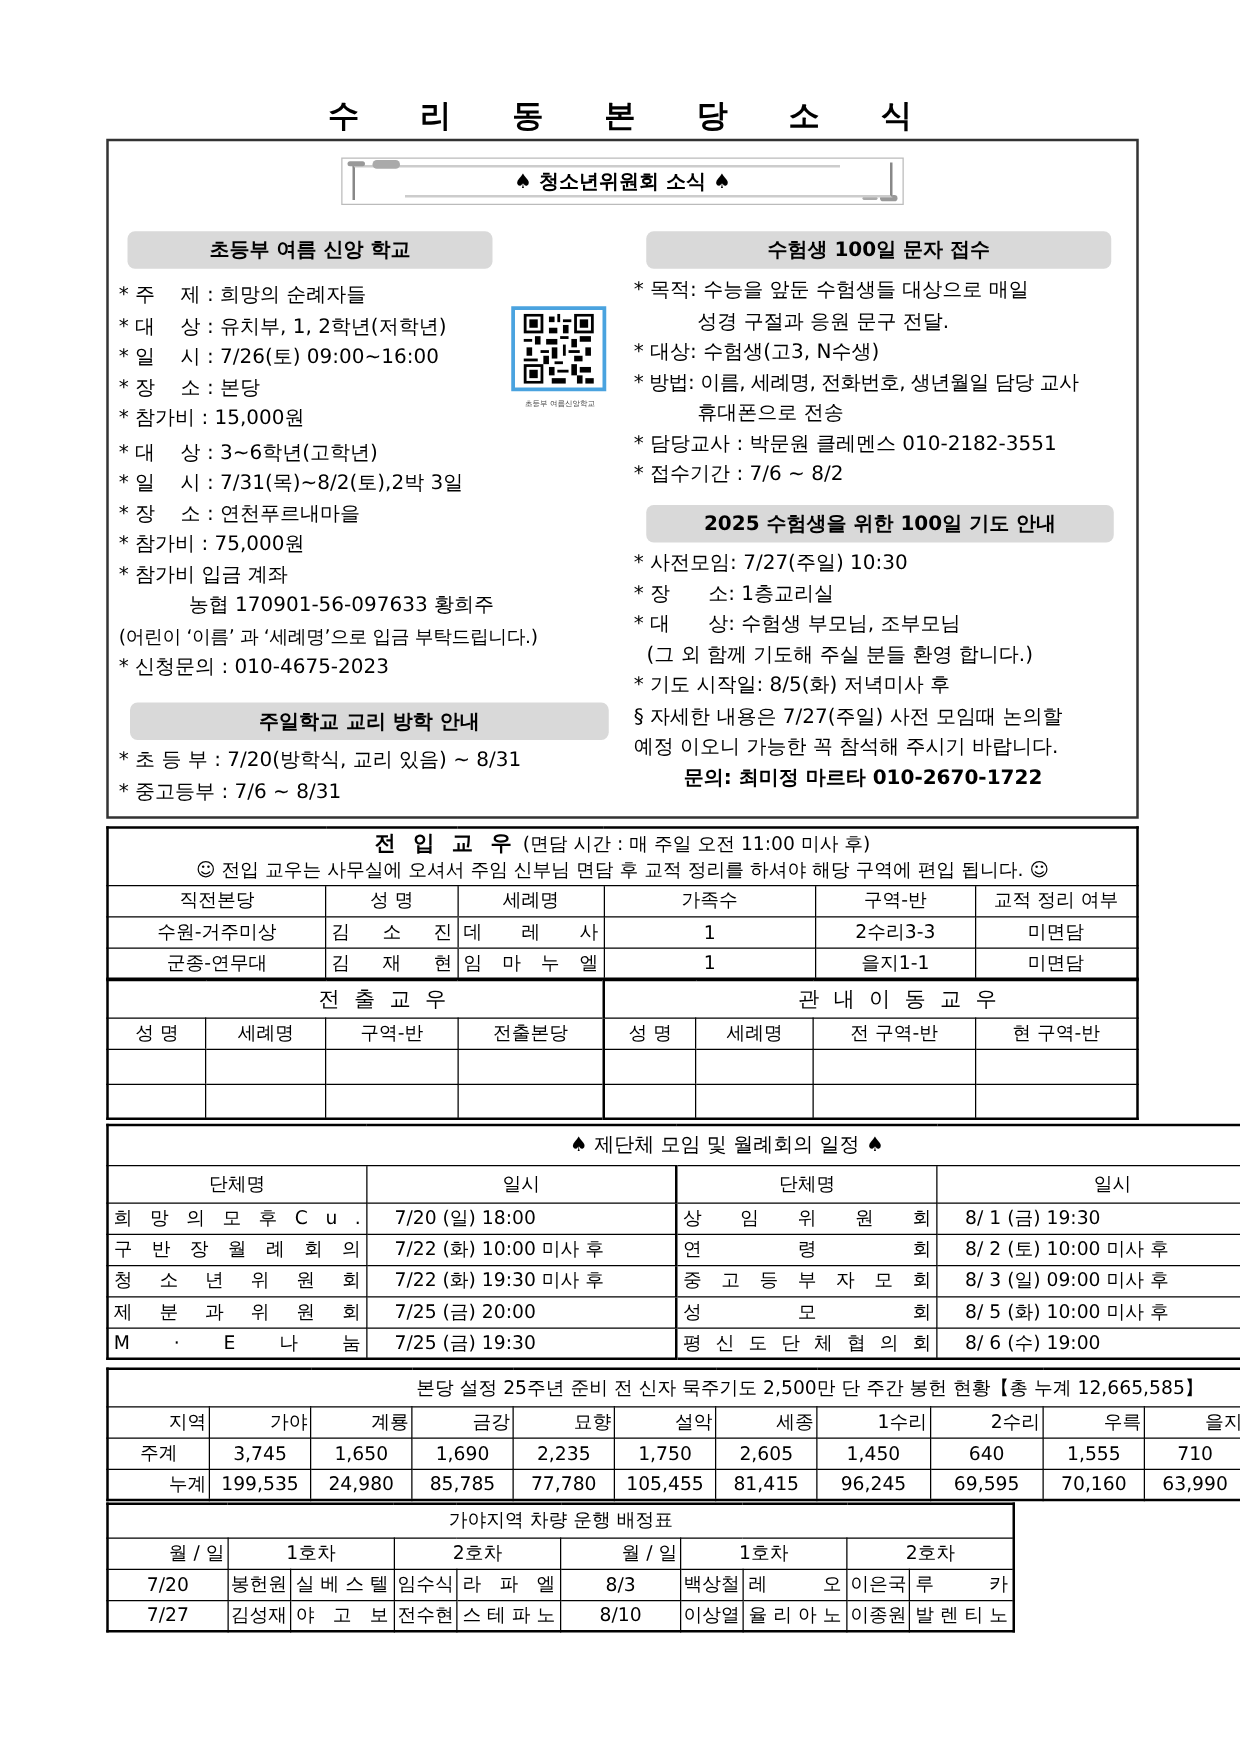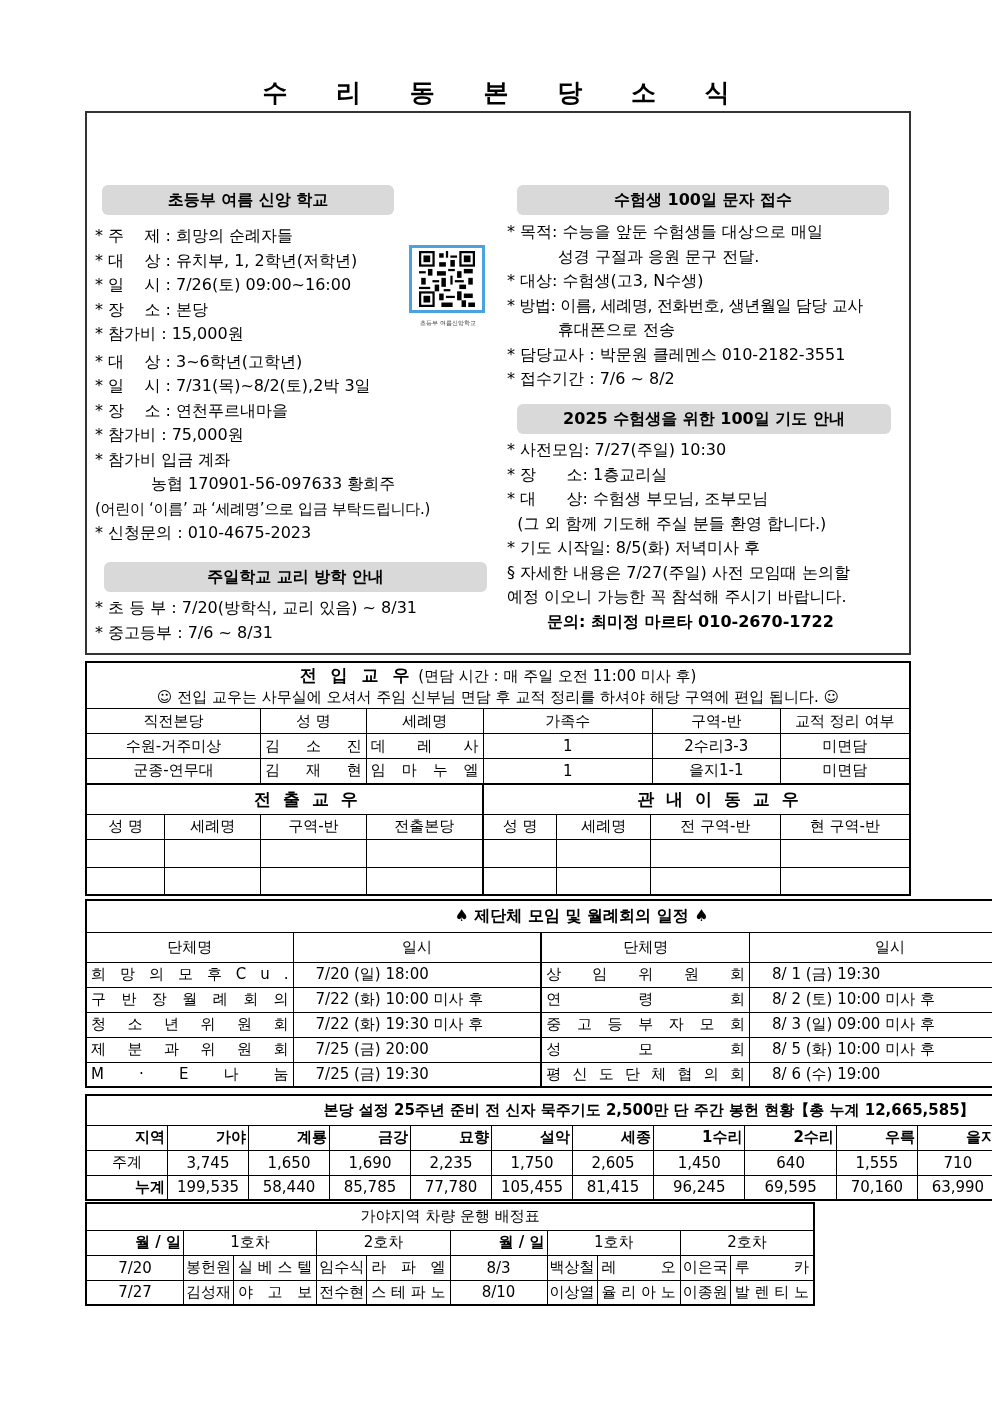--- a/index.html
+++ b/index.html
@@ -15,32 +15,39 @@
   .banner-blob4 { position: absolute; right: 20px; bottom: 3px; width: 12px; height: 3px; border-radius: 3px; background: #aaa; }
   .banner-text { position: absolute; left: 0; top: 0; width: 100%; height: 100%; display: flex; align-items: center; justify-content: center; font-size: 16px; font-weight: bold; z-index: 2; }
   .sec-head { position: absolute; background: #d9d9d9; border-radius: 6px; height: 30px; display: flex; align-items: center; justify-content: center; font-size: 16px; font-weight: bold; }
   .lines { position: absolute; font-size: 16px; line-height: 24.5px; }
   .lines .ln { white-space: pre; }
   .qr { position: absolute; left: 322px; top: 132px; width: 76px; height: 68px; border: 3px solid #4aa3df; background: #fff; padding: 3px; }
   .qr svg { width: 100%; height: 100%; }
   .qr-cap { position: absolute; left: 317px; top: 206px; width: 88px; font-size: 6px; text-align: center; color: #444; }
   table { border-collapse: collapse; position: absolute; font-size: 15px; }
   td, th { border: 1px solid #000; text-align: center; font-weight: normal; height: 25px; padding: 0 2px; white-space: nowrap; }
-  th.b, td.b { font-weight: bold; padding-left: 48px; }
+  th.b, td.b { font-weight: normal; padding-left: 48px; }
   .outer { border: 2px solid #000; }
   .dot-r { border-right: 1px dotted #000 !important; }
   .spread { text-align: justify; text-align-last: justify; padding: 0 4px; }
   .left { text-align: left; padding-left: 22px; }
 </style>
 </head>
 <body>
 
 <div class="page-title">수 리 동 본 당 소 식</div>
 
 <div class="top-box">
+  <div class="banner">
+    <div class="banner-blob1"></div>
+    <div class="banner-blob2"></div>
+    <div class="banner-blob3"></div>
+    <div class="banner-blob4"></div>
+    <div class="banner-text">♠ 청소년위원회 소식 ♠</div>
+  </div>
 
   <div class="sec-head" style="left:15px; top:72px; width:292px;">초등부 여름 신앙 학교</div>
   <div class="lines" style="left:8px; top:111px; width:410px;">
     <div class="ln">* 주    제 : 희망의 순례자들</div>
     <div class="ln">* 대    상 : 유치부, 1, 2학년(저학년)</div>
     <div class="ln">* 일    시 : 7/26(토) 09:00~16:00</div>
     <div class="ln">* 장    소 : 본당</div>
     <div class="ln" style="margin-bottom:3px">* 참가비 : 15,000원</div>
     <div class="ln">* 대    상 : 3~6학년(고학년)</div>
     <div class="ln">* 일    시 : 7/31(목)~8/2(토),2박 3일</div>
@@ -313,21 +320,21 @@
     <td>1,450</td>
     <td>640</td>
     <td>1,555</td>
     <td>710</td>
     <td>125</td>
     <td>18,155</td>
   </tr>
   <tr>
     <td class="b">누계</td>
     <td>199,535</td>
-    <td>58,440</td>
+    <td>24,980</td>
     <td>85,785</td>
     <td>77,780</td>
     <td>105,455</td>
     <td>81,415</td>
     <td>96,245</td>
     <td>69,595</td>
     <td>70,160</td>
     <td>63,990</td>
     <td>5,742</td>
     <td>896,862</td>

